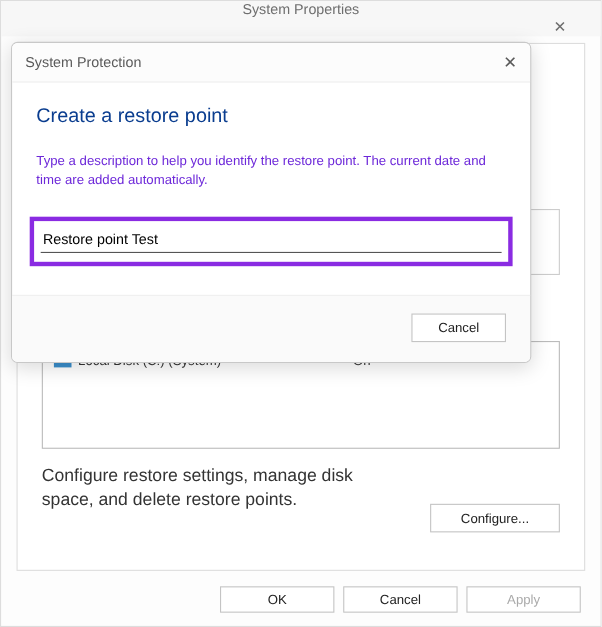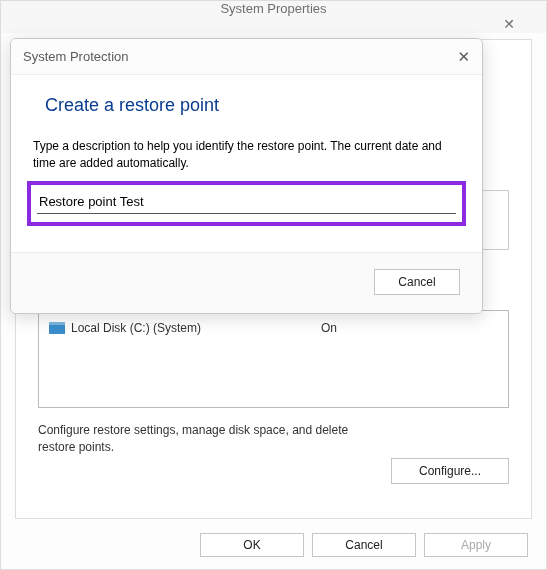--- a/index.html
+++ b/index.html
@@ -87,21 +87,21 @@
   .drive-status { }
   .info-row {
     position: absolute;
     left: 22px; right: 22px;
     display: flex;
     align-items: flex-start;
   }
   .info-row .text {
     flex: 1;
     color: #333;
-    font-size: 12px;
+    font-size: 16px;
     line-height: 1.4;
     padding-right: 20px;
   }
   .row-configure { top: 382px; }
   .row-create { top: 430px; }
   .win-btn {
     width: 104px;
     height: 24px;
     border: 1px solid #c4c4c4;
     background: #fff;
@@ -151,27 +151,26 @@
     text-align: right;
   }
   .dialog-body {
     padding: 20px 22px 10px 22px;
   }
   .dialog-heading {
     color: #0a3d8f;
     font-size: 18px;
     font-weight: 400;
     margin-bottom: 22px;
-    margin-left: 12px;
   }
   .dialog-desc {
-    color: #000000;
+    color: #6d28d9;
     font-size: 12px;
     line-height: 1.45;
-    margin-bottom: 8px;
+    margin-bottom: 24px;
   }
   .hl-input-wrap {
     border: 4px solid #8a2be2;
     padding: 5px 6px 8px 6px;
     margin: 0 -6px 8px -6px;
   }
   .restore-input {
     width: 100%;
     border: none;
     border-bottom: 1px solid #555;

